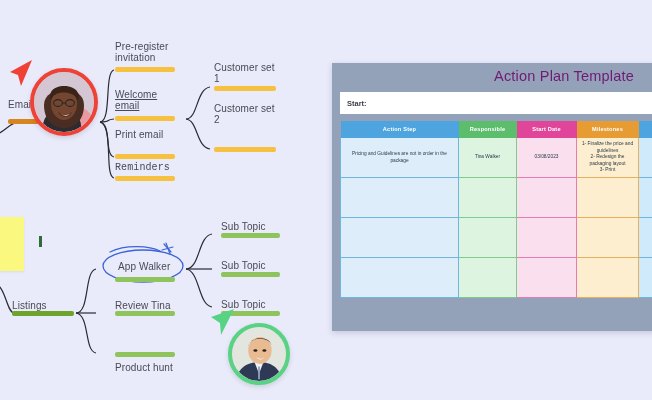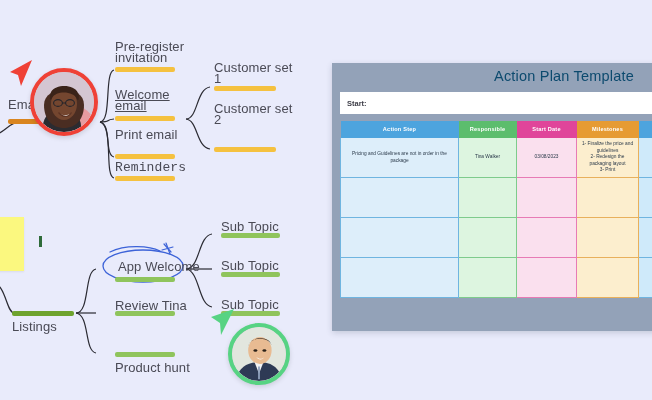--- a/index.html
+++ b/index.html
@@ -18,21 +18,21 @@
   }
 
   
   #mindmap-svg {
     position: absolute; left: 0; top: 0;
     width: 340px; height: 400px;
     pointer-events: none;
   }
   .node-label {
     position: absolute;
-    font-size: 13px;
+    font-size: 10px;
     color: #4a4a55;
     line-height: 10.5px;
     white-space: pre-line;
     letter-spacing: .1px;
   }
   .node-bar {
     position: absolute;
     height: 4.5px;
     border-radius: 2px;
   }
@@ -85,21 +85,21 @@
   #action-plan {
     position: absolute;
     left: 332px; top: 63px;
     width: 330px; height: 268px;
     background: #93a2b8;
     box-shadow: 0 2px 6px rgba(40,50,70,.18);
   }
   #plan-title {
     position: absolute;
     right: 28px; top: 5px;
-    color: #0c4a6e;
+    color: #701a75;
     font-size: 14.5px;
     letter-spacing: .2px;
   }
   #goal-bar {
     position: absolute;
     left: 8px; top: 29px;
     width: 322px; height: 22px;
     background: #ffffff;
     display: flex; align-items: center;
   }
@@ -215,24 +215,24 @@
   <div class="node-bar bar-yellow" style="left:115px; top:176px; width:60px;"></div>
 
   <div class="node-label" style="left:214px; top:63px;">Customer set
 1</div>
   <div class="node-bar bar-yellow" style="left:214px; top:86px; width:62px;"></div>
 
   <div class="node-label" style="left:214px; top:104px;">Customer set
 2</div>
   <div class="node-bar bar-yellow" style="left:214px; top:147px; width:62px;"></div>
 
-  <div class="node-label" style="left:12px; top:301px;margin-top:21px;">Listings</div>
+  <div class="node-label" style="left:12px; top:301px;">Listings</div>
   <div class="node-bar bar-olive" style="left:12px; top:311px; width:62px;"></div>
 
-  <div class="node-label" style="left:118px; top:262px;">App Welcome</div>
+  <div class="node-label" style="left:118px; top:262px;">App Walker</div>
   <div class="node-bar bar-green" style="left:115px; top:277px; width:60px;"></div>
 
   <div class="node-label" style="left:115px; top:301px;">Review Tina</div>
   <div class="node-bar bar-green" style="left:115px; top:311px; width:60px;"></div>
 
   <div class="node-label" style="left:115px; top:341px;margin-top:22px;">Product hunt</div>
   <div class="node-bar bar-green" style="left:115px; top:352px; width:60px;"></div>
 
   <div class="node-label" style="left:221px; top:222px;">Sub Topic</div>
   <div class="node-bar bar-green" style="left:221px; top:233px; width:59px;"></div>

